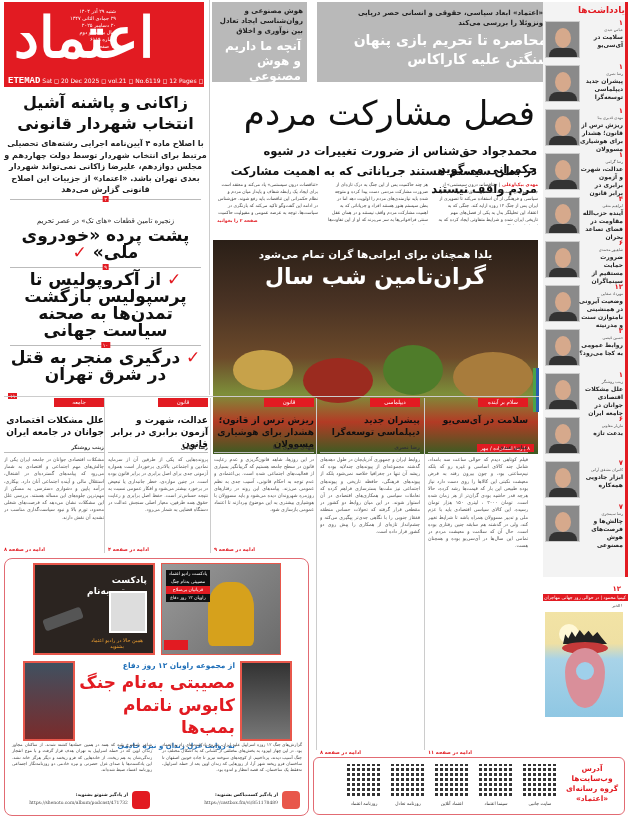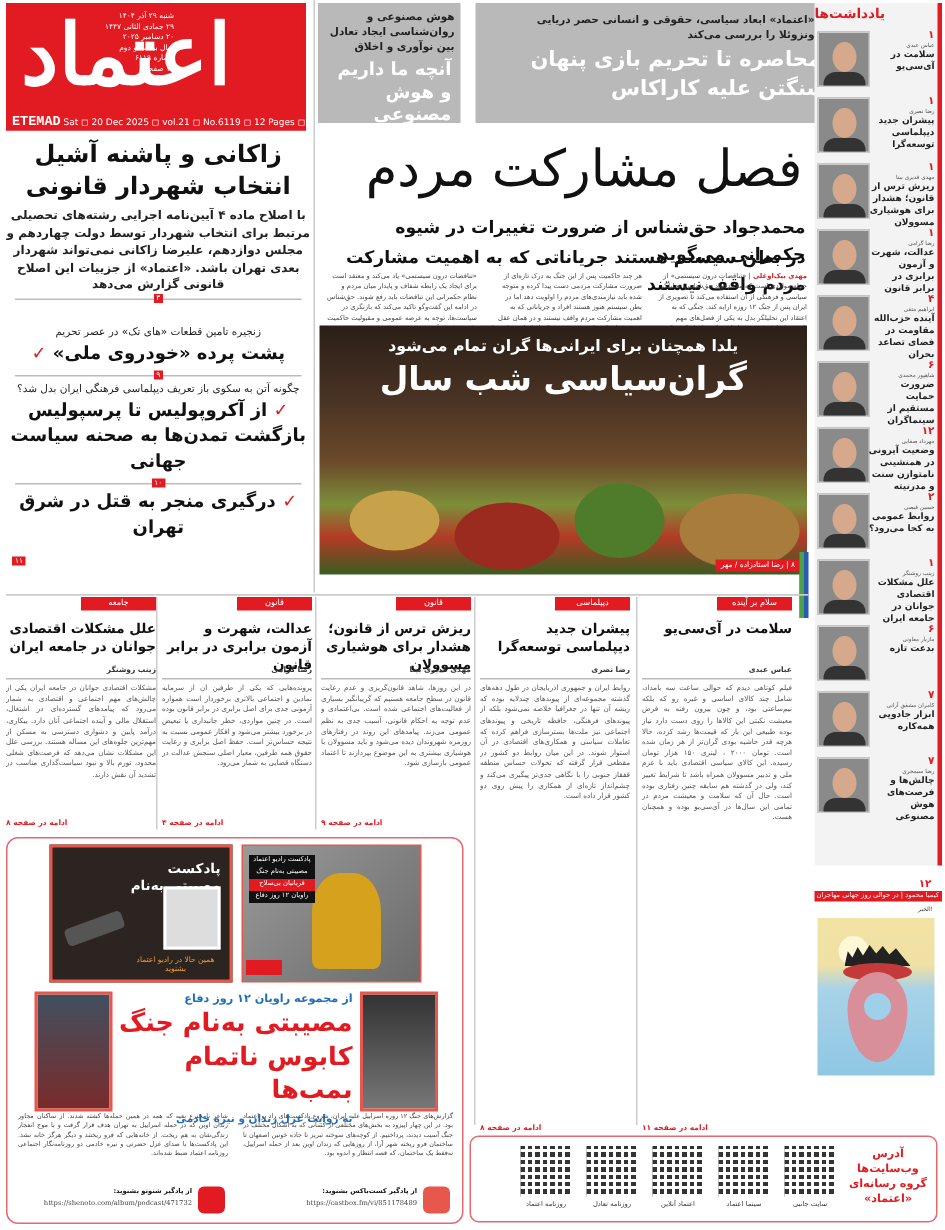--- a/index.html
+++ b/index.html
@@ -18,35 +18,35 @@
 .teaser .kicker{font-size:7px;line-height:10px;font-weight:bold;padding:4px 4px 0}
 .teaser .big{font-size:12px;line-height:15px;color:#fff;font-weight:bold}
 
 #main-head{left:210px;top:92px;width:325px;font-size:34px;font-weight:normal;line-height:42px}
 .sub{font-size:11.5px;font-weight:bold;line-height:18px}
 .bodytext{font-size:4.5px;line-height:7px;color:#444}
 .bodytext.col{position:absolute;top:0;height:60px;overflow:hidden}
 .author{color:#e21b22;font-weight:bold}
 .more{color:#e21b22;font-weight:bold}
 
-#photo{left:213px;top:217px;width:325px;height:166px;background:linear-gradient(180deg,#2a1f17 0%,#4a3324 30%,#6c4a2a 55%,#7d8f3a 72%,#b33b25 85%,#3b5c22 100%);overflow:hidden}
+#photo{left:213px;top:240px;width:325px;height:214px;background:linear-gradient(180deg,#2a1f17 0%,#4a3324 30%,#6c4a2a 55%,#7d8f3a 72%,#b33b25 85%,#3b5c22 100%);overflow:hidden}
 .stall{position:absolute;border-radius:50%}
 #photo-kicker{position:absolute;top:8px;left:0;width:100%;text-align:center;color:#fff;font-size:10.5px;font-weight:bold}
 #photo-title{position:absolute;top:24px;left:0;width:100%;text-align:center;color:#fff;font-size:22px;font-weight:bold}
 #photo-credit{position:absolute;right:4px;bottom:2px;background:#e21b22;color:#fff;font-size:5px;padding:1px 4px}
 
 #left-col{left:4px;top:92px;width:203px}
 .lhead{font-size:16px;line-height:21px;font-weight:bold;text-align:center}
 .lbody{font-size:8px;line-height:11.5px;font-weight:bold;text-align:center;color:#222;margin-top:4px}
 .pg{display:inline-block;background:#e21b22;color:#fff;font-size:5px;padding:0 2px;line-height:6px}
 .divider{border-top:1px solid #bbb;margin:3px 6px;position:relative;height:1px}
 .divider .pg{position:absolute;left:50%;top:-4px;transform:translateX(-50%)}
 .kick{font-size:7px;text-align:center;color:#222;line-height:11px}
 .check{color:#e21b22;font-weight:bold}
-.l2{font-size:12px;line-height:17px;font-weight:bold;text-align:center}
+.l2{font-size:17px;line-height:17px;font-weight:bold;text-align:center}
 
 #sidebar{left:543px;top:2px;width:85px;height:575px;background:#f3f3f3;border-right:3px solid #e21b22}
 #sidebar-title{color:#e21b22;font-size:9px;font-weight:bold;text-align:center;padding-top:3px;height:16px}
 .sb-item{position:relative;height:44px;direction:rtl}
 .sb-photo{position:absolute;left:2px;top:3px;width:35px;height:37px;background:#8a8a8a;border:1px solid #ccc;overflow:hidden}
 .sb-photo .face{position:absolute;left:9px;top:6px;width:16px;height:20px;border-radius:50%;background:#d6a98c}
 .sb-photo .torso{position:absolute;left:3px;top:26px;width:28px;height:14px;border-radius:8px 8px 0 0;background:#333}
 .sb-text{position:absolute;right:2px;top:2px;width:44px;text-align:right}
 .sb-num{color:#e21b22;font-size:7px;font-weight:bold;line-height:7px}
 .sb-auth{font-size:3.8px;color:#555;line-height:6px;white-space:nowrap;overflow:hidden}
@@ -127,46 +127,45 @@
   </div>
   <div class="bodytext more abs" style="left:4px;top:36px">صفحه ۲ را بخوانید</div>
 </div>
 
 <div id="photo" class="abs">
   <div class="stall" style="left:20px;top:110px;width:60px;height:40px;background:#c7a24a"></div>
   <div class="stall" style="left:90px;top:118px;width:70px;height:45px;background:#9b2b1f"></div>
   <div class="stall" style="left:170px;top:105px;width:60px;height:50px;background:#4f7c2a"></div>
   <div class="stall" style="left:240px;top:112px;width:80px;height:50px;background:#a87c3c"></div>
   <div id="photo-kicker" class="rtl center" style="text-align:center">یلدا همچنان برای ایرانی‌ها گران تمام می‌شود</div>
-  <div id="photo-title" class="rtl" style="text-align:center">گران‌سیاسی شب سال</div>
+  <div id="photo-title" class="rtl" style="text-align:center">گران‌تامین شب سال</div>
   <div id="photo-credit" class="rtl">۸ | رضا استادزاده / مهر</div>
 </div>
 
 <div id="left-col" class="abs rtl">
   <div class="lhead">زاکانی و پاشنه آشیل انتخاب شهردار قانونی</div>
   <div class="lbody">با اصلاح ماده ۴ آیین‌نامه اجرایی رشته‌های تحصیلی مرتبط برای انتخاب شهردار توسط دولت چهاردهم و مجلس دوازدهم، علیرضا زاکانی نمی‌تواند شهردار بعدی تهران باشد. «اعتماد» از جزییات این اصلاح قانونی گزارش می‌دهد</div>
   <div class="divider">
       <span class="pg">۳</span>
     </div>
   <div class="kick" style="margin-top:16px">زنجیره تامین قطعات «های تک» در عصر تحریم</div>
   <div class="l2"><span>پشت پرده «خودروی ملی»</span> <span class="check">✓</span></div>
   <div class="divider" style="margin-top:6px">
       <span class="pg">۹</span>
     </div>
-  <div class="kick" style="margin-top:3px">چگونه آتن به سکوی باز تعریف دیپلماسی فرهنگی ایران بدل شد؟</div>
   <div class="l2"><span class="check">✓ </span><span>از آکروپولیس تا پرسپولیس بازگشت تمدن‌ها به صحنه سیاست جهانی</span></div>
   <div class="divider" style="margin-top:6px">
       <span class="pg">۱۰</span>
     </div>
   <div class="l2"><span class="check">✓ </span><span>درگیری منجر به قتل در شرق تهران</span></div>
   <div style="text-align:left;padding-left:4px"><span class="pg">۱۱</span></div>
 </div>
 
 <div id="sidebar" class="abs">
-  <div id="sidebar-title" class="rtl" style="text-align:left">یادداشت‌ها</div>
+  <div id="sidebar-title" class="rtl" style="text-align:right">یادداشت‌ها</div>
   <div id="sb-list">
       <div class="sb-item">
         <div class="sb-photo">
           <div class="face"></div>
           <div class="torso"></div>
         </div>
         <div class="sb-text">
           <div class="sb-num">۱</div>
           <div class="sb-auth">عباس عبدی</div>
           <div class="sb-title">سلامت در آی‌سی‌یو</div>

